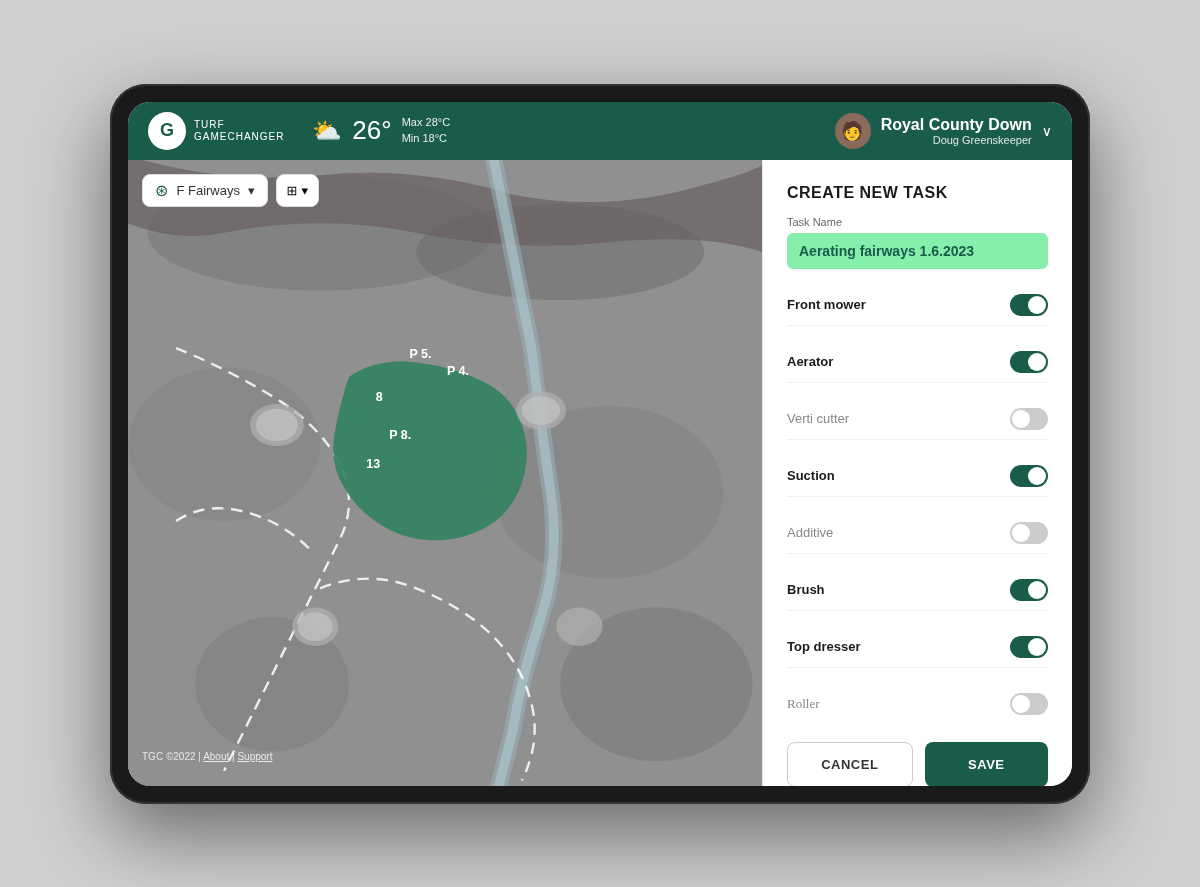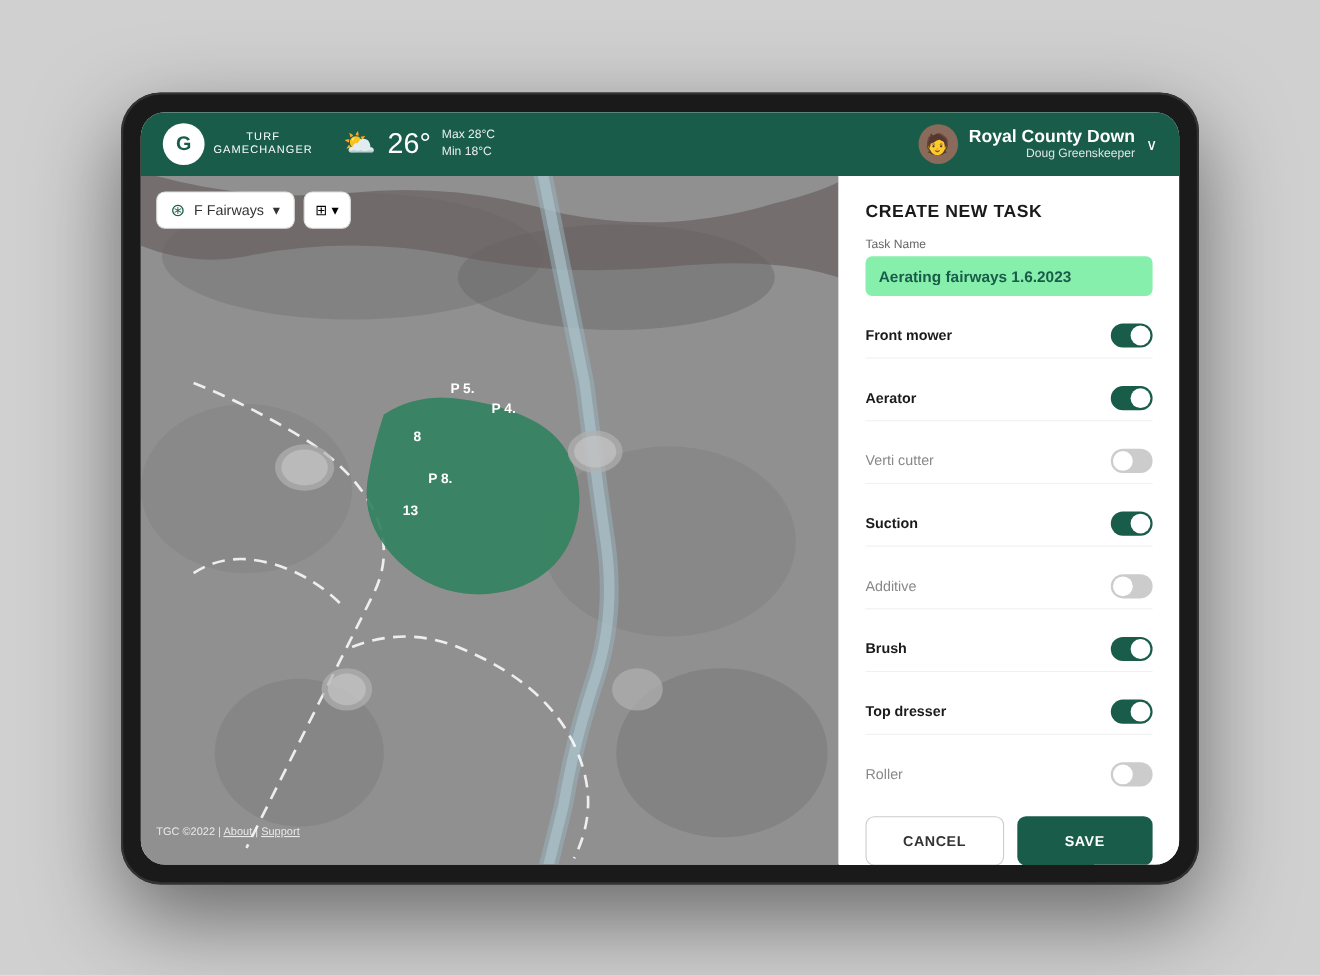--- a/index.html
+++ b/index.html
@@ -61,21 +61,20 @@
       color: #1a5c4a;
     }
 
     .logo-text {
       color: #fff;
       font-size: 13px;
       font-weight: 700;
       line-height: 1.2;
       text-transform: uppercase;
       letter-spacing: 0.5px;
-      text-align: center;
     }
 
     .logo-text span {
       display: block;
       font-size: 10px;
       font-weight: 400;
       letter-spacing: 1px;
     }
 
     .weather-area {
@@ -267,20 +266,21 @@
     .toggle-row {
       display: flex;
       align-items: center;
       justify-content: space-between;
       padding: 9px 0;
       border-bottom: 1px solid #f0f0f0;
     }
 
     .toggle-row:last-child {
       border-bottom: none;
+      font-family: Liberation Serif, serif;
     }
 
     .toggle-label {
       font-size: 13px;
       color: #333;
     }
 
     .toggle-label.active {
       font-weight: 700;
       color: #1a1a1a;

